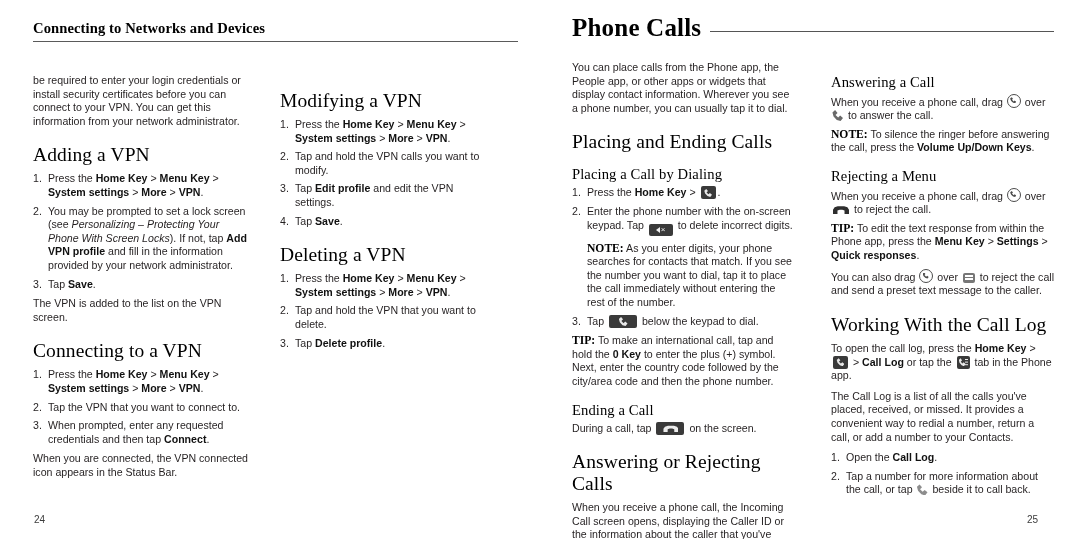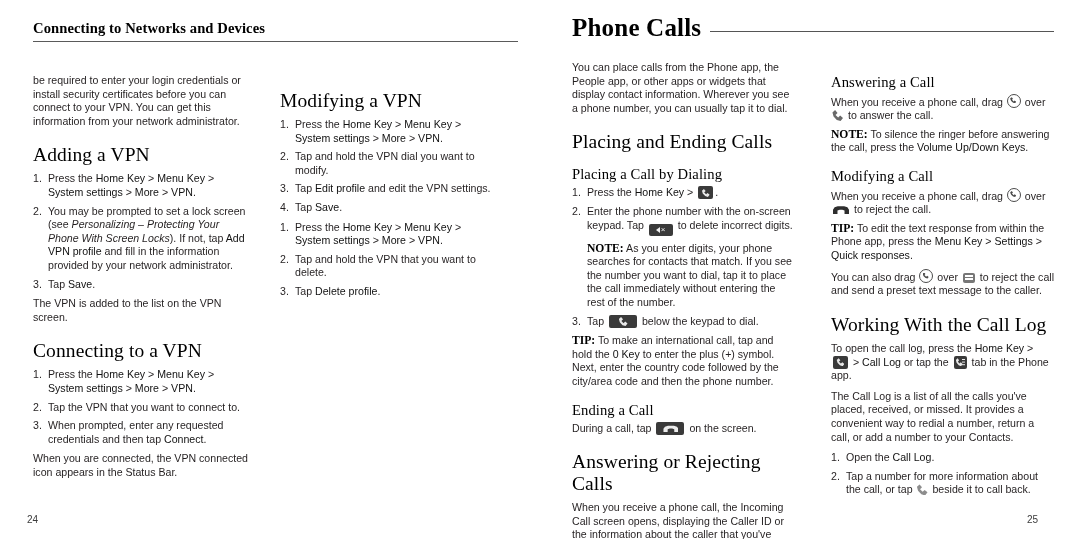--- a/index.html
+++ b/index.html
@@ -95,21 +95,21 @@
   .first-head { margin-top: 9px; }
 
   
   p.body {
     font-size: 10.6px;
     line-height: 13.6px;
     margin: 0 0 7px 0;
     color: #231f20;
   }
   p.body.tight { margin-bottom: 5px; }
-  b, strong { font-weight: normal; color: #111; text-align: center; }
+  b, strong { font-weight: bold; color: #111; text-align: center; }
   i, em { font-style: italic; }
   .note-lbl {
     font-family: "Liberation Serif", serif;
     font-weight: bold;
     font-size: 11.6px;
     color: #000;
     margin-top: 12px;
   }
 
   
@@ -274,21 +274,21 @@
     box-shadow: 0 2.6px 0 0 #eaeaea, 0 5.2px 0 0 #eaeaea;
   }
 
   
   .folio {
     position: absolute;
     bottom: 14px;
     font-size: 10px;
     color: #3c3c3c;
   }
-  .folio-left  { left: 27px; }
+  .folio-left  { left: 34px; }
   .folio-right { right: 42px; }
 </style>
 </head>
 <body>
 
 <div class="spread">
 
   <div class="page page-left">
 
     <div class="runhead runhead-small">
@@ -333,29 +333,30 @@
       </div>
 
       <div class="col">
 
         <h2 class="sec first-head">Modifying a VPN</h2>
 
         <ol class="steps">
           <li>
             <span>Press the </span><b>Home Key</b><span> &gt; </span><b>Menu Key</b><span> &gt; </span><b>System settings</b><span> &gt; </span><b>More</b><span> &gt; </span><b>VPN</b><span>.</span>
           </li>
-          <li>Tap and hold the VPN dial you want to modify.</li>
+          <li>Tap and hold the VPN calls you want to modify.</li>
           <li>
             <span>Tap </span><b>Edit profile</b><span> and edit the VPN settings.</span>
           </li>
           <li>
             <span>Tap </span><b>Save</b><span>.</span>
           </li>
         </ol>
 
+        <h2 class="sec">Deleting a VPN</h2>
 
         <ol class="steps">
           <li>
             <span>Press the </span><b>Home Key</b><span> &gt; </span><b>Menu Key</b><span> &gt; </span><b>System settings</b><span> &gt; </span><b>More</b><span> &gt; </span><b>VPN</b><span>.</span>
           </li>
           <li>Tap and hold the VPN that you want to delete.</li>
           <li>
             <span>Tap </span><b>Delete profile</b><span>.</span>
           </li>
         </ol>
@@ -407,21 +408,21 @@
       </div>
 
       <div class="col">
 
         <h3 class="sub first-head">Answering a Call</h3>
 
         <p class="body tight"><span>When you receive a phone call, drag </span><span class="ico ico-circle-phone"></span><span> over </span><span class="ico ico-handset"></span><span> to answer the call.</span></p>
 
         <p class="body"><span class="note-lbl">NOTE:</span><span> To silence the ringer before answering the call, press the </span><b>Volume Up/Down Keys</b><span>.</span></p>
 
-        <h3 class="sub">Modifying a Call</h3>
+        <h3 class="sub">Rejecting a Menu</h3>
 
         <p class="body tight"><span>When you receive a phone call, drag </span><span class="ico ico-circle-phone"></span><span> over </span><span class="ico ico-hangup"></span><span> to reject the call.</span></p>
 
         <p class="body"><span class="note-lbl">TIP:</span><span> To edit the text response from within the Phone app, press the </span><b>Menu Key</b><span> &gt; </span><b>Settings</b><span> &gt; </span><b>Quick responses</b><span>.</span></p>
 
         <p class="body"><span>You can also drag </span><span class="ico ico-circle-phone"></span><span> over </span><span class="ico ico-bubble"></span><span> to reject the call and send a preset text message to the caller.</span></p>
 
         <h2 class="sec">Working With the Call Log</h2>
 
         <p class="body"><span>To open the call log, press the </span><b>Home Key</b><span> &gt; </span><span class="btn-tile tile-phone"></span><span> &gt; </span><b>Call Log</b><span> or tap the </span><span class="btn-tile tile-calllog"></span><span> tab in the Phone app.</span></p>

